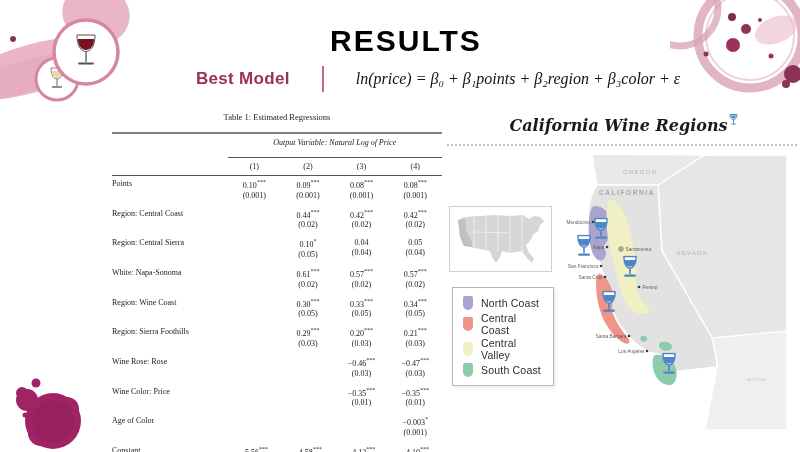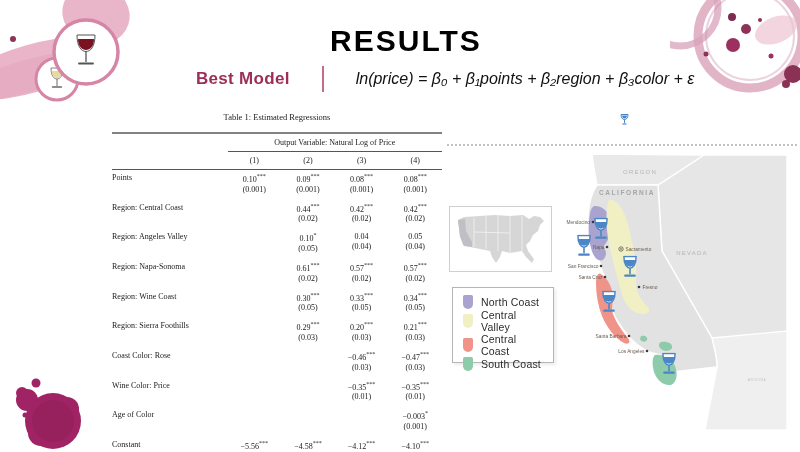--- a/index.html
+++ b/index.html
@@ -5,42 +5,42 @@
   html,body{margin:0;padding:0;}
   body{width:800px;height:452px;position:relative;background:#fff;overflow:hidden;
        font-family:"Liberation Sans",sans-serif;}
 
   
   .slide-title{position:absolute;top:24px;left:12px;right:0;text-align:center;
     font-size:30px;font-weight:900;letter-spacing:2px;color:#000;}
   .model-row{position:absolute;top:66px;left:196px;display:flex;align-items:center;gap:32px;}
   .model-label{color:#9c2f58;font-weight:700;font-size:17px;letter-spacing:.3px;}
   .model-sep{width:2px;height:26px;background:#c56a8d;}
-  .model-formula{font-family:Liberation Sans, sans-serif;font-style:italic;font-size:16px;color:#111;}
+  .model-formula{font-family:Liberation Serif, serif;font-style:italic;font-size:16px;color:#111;}
 
   
   .table-wrap{position:absolute;left:112px;top:112px;width:330px;}
   .table-caption{text-align:center;font:8.5px "Liberation Serif",serif;color:#222;margin-bottom:10px;}
   table.regtable{width:100%;border-collapse:collapse;border-top:2px solid #828282;
     font-family:"Liberation Serif",serif;color:#1a1a1a;}
   .regtable td{font-size:8px;line-height:1.25;text-align:center;vertical-align:top;padding:0;}
   .regtable td.lbl{text-align:left;width:35%;white-space:nowrap;margin-top:34px;}
-  .regtable td.spanh{border-bottom:1px solid #555;padding:4px 0 3px;}
+  .regtable td.spanh{border-bottom:1px solid #555;padding:4px 0 9px;font-style:italic;}
   .regtable tr.colnums td{padding:4px 0 3px;border-bottom:1px solid #555;}
   .regtable tr.body td{padding:3px 0 5px;}
   .regtable sup{font-size:6px;}
 
   
   .ca-title{position:absolute;left:447px;top:110px;width:353px;text-align:center;
     font-family:"DejaVu Serif",serif;font-style:italic;font-weight:bold;font-size:16px;color:#1a1a1a;}
   .ca-title .sup-icon{display:inline-block;vertical-align:super;margin-left:1px;}
   .dotline{position:absolute;left:447px;top:144px;width:350px;border-top:2px dotted #c2c2c2;}
   .us-inset{position:absolute;left:449px;top:206px;width:101px;height:64px;
     border:1px solid #cfcfcf;background:#fff;}
-  .legend-box{position:absolute;left:452px;top:287px;width:102px;height:76px;
+  .legend-box{position:absolute;left:452px;top:287px;width:102px;height:99px;
     border:1px solid #b5b5b5;background:#fff;box-shadow:2px 2px 3px rgba(0,0,0,.08);
     display:flex;flex-direction:column;justify-content:space-around;padding:7px 6px 7px 10px;box-sizing:border-box;}
   .legend-item{display:flex;align-items:center;gap:8px;}
   .swatch{width:10px;height:14px;border-radius:2px 2px 6px 6px;flex:0 0 auto;}
   .legend-label{font-size:10.5px;color:#2b2b2b;letter-spacing:.2px;}
   .ca-map{position:absolute;left:555px;top:148px;}
   .city-label{font-size:4.8px;fill:#6a5a50;}
   .state-label{font-size:6px;fill:#b5b5b5;letter-spacing:1.2px;}
   .state-label.big{font-size:6.5px;fill:#a5a5a5;font-weight:bold;letter-spacing:1.6px;}
   .state-label.tiny{font-size:3.2px;fill:#c4c4c4;letter-spacing:.6px;}
@@ -164,40 +164,40 @@
           <td>
             <div class="coef">0.42<sup>***</sup></div>
             <div class="se">(0.02)</div>
           </td>
           <td>
             <div class="coef">0.42<sup>***</sup></div>
             <div class="se">(0.02)</div>
           </td>
         </tr>
         <tr class="body">
-          <td class="lbl">Region: Angeles Valley</td>
+          <td class="lbl">Region: Central Sierra</td>
           <td>
             <div class="coef"></div>
             <div class="se"></div>
           </td>
           <td>
             <div class="coef">0.10<sup>*</sup></div>
             <div class="se">(0.05)</div>
           </td>
           <td>
             <div class="coef">0.04</div>
             <div class="se">(0.04)</div>
           </td>
           <td>
             <div class="coef">0.05</div>
             <div class="se">(0.04)</div>
           </td>
         </tr>
         <tr class="body">
-          <td class="lbl">Region: Napa-Sonoma</td>
+          <td class="lbl">White: Napa-Sonoma</td>
           <td>
             <div class="coef"></div>
             <div class="se"></div>
           </td>
           <td>
             <div class="coef">0.61<sup>***</sup></div>
             <div class="se">(0.02)</div>
           </td>
           <td>
             <div class="coef">0.57<sup>***</sup></div>
@@ -240,21 +240,21 @@
           <td>
             <div class="coef">0.20<sup>***</sup></div>
             <div class="se">(0.03)</div>
           </td>
           <td>
             <div class="coef">0.21<sup>***</sup></div>
             <div class="se">(0.03)</div>
           </td>
         </tr>
         <tr class="body">
-          <td class="lbl">Coast Color: Rose</td>
+          <td class="lbl">Wine Rose: Rose</td>
           <td>
             <div class="coef"></div>
             <div class="se"></div>
           </td>
           <td>
             <div class="coef"></div>
             <div class="se"></div>
           </td>
           <td>
             <div class="coef">−0.46<sup>***</sup></div>
@@ -320,21 +320,21 @@
           <td>
             <div class="coef">−4.10<sup>***</sup></div>
             <div class="se">(0.12)</div>
           </td>
         </tr>
       </tbody>
     </table>
 </div>
 
 <div class="ca-title">
-  <span class="sup-icon"><svg width="9" height="11" viewBox="0 0 9 11">
+  <span>California Wine Regions</span><span class="sup-icon"><svg width="9" height="11" viewBox="0 0 9 11">
         <path d="M1,0.5 H8 M1,0.5 C1,4 2.8,5.6 4.5,5.6 C6.2,5.6 8,4 8,0.5" fill="none" stroke="#4a86c8" stroke-width="1"></path>
         <path d="M2,1.5 C2.2,3.6 3.3,4.6 4.5,4.6 C5.7,4.6 6.8,3.6 7,1.5 Z" fill="#4a86c8"></path>
         <line x1="4.5" y1="5.6" x2="4.5" y2="9" stroke="#4a86c8" stroke-width="1"></line>
         <line x1="2.5" y1="10" x2="6.5" y2="10" stroke="#4a86c8" stroke-width="1.2"></line>
       </svg></span>
 </div>
 <div class="dotline"></div>
 
 <div class="us-inset">
   <svg width="99" height="62" viewBox="0 0 99 62">
@@ -350,26 +350,26 @@
     <path d="M8,13 L15,12 L16,24 L22,35 L22,40 L14,39 L10,30 Z" fill="#bfbfc6"></path>
   </svg>
 </div>
 
 <div class="legend-box" id="legend-items">
     <div class="legend-item">
       <span class="swatch" style="background:#a9a3cf"></span>
       <span class="legend-label">North Coast</span>
     </div>
     <div class="legend-item">
+      <span class="swatch" style="background:#f0948a"></span>
+      <span class="legend-label">Central Coast</span>
+    </div>
+    <div class="legend-item">
       <span class="swatch" style="background:#f1f0c4"></span>
       <span class="legend-label">Central Valley</span>
-    </div>
-    <div class="legend-item">
-      <span class="swatch" style="background:#f0948a"></span>
-      <span class="legend-label">Central Coast</span>
     </div>
     <div class="legend-item">
       <span class="swatch" style="background:#8ecbab"></span>
       <span class="legend-label">South Coast</span>
     </div>
   </div>
 
 <svg class="ca-map" width="245" height="290" viewBox="0 0 245 290">
   <defs>
     <g id="wg">

